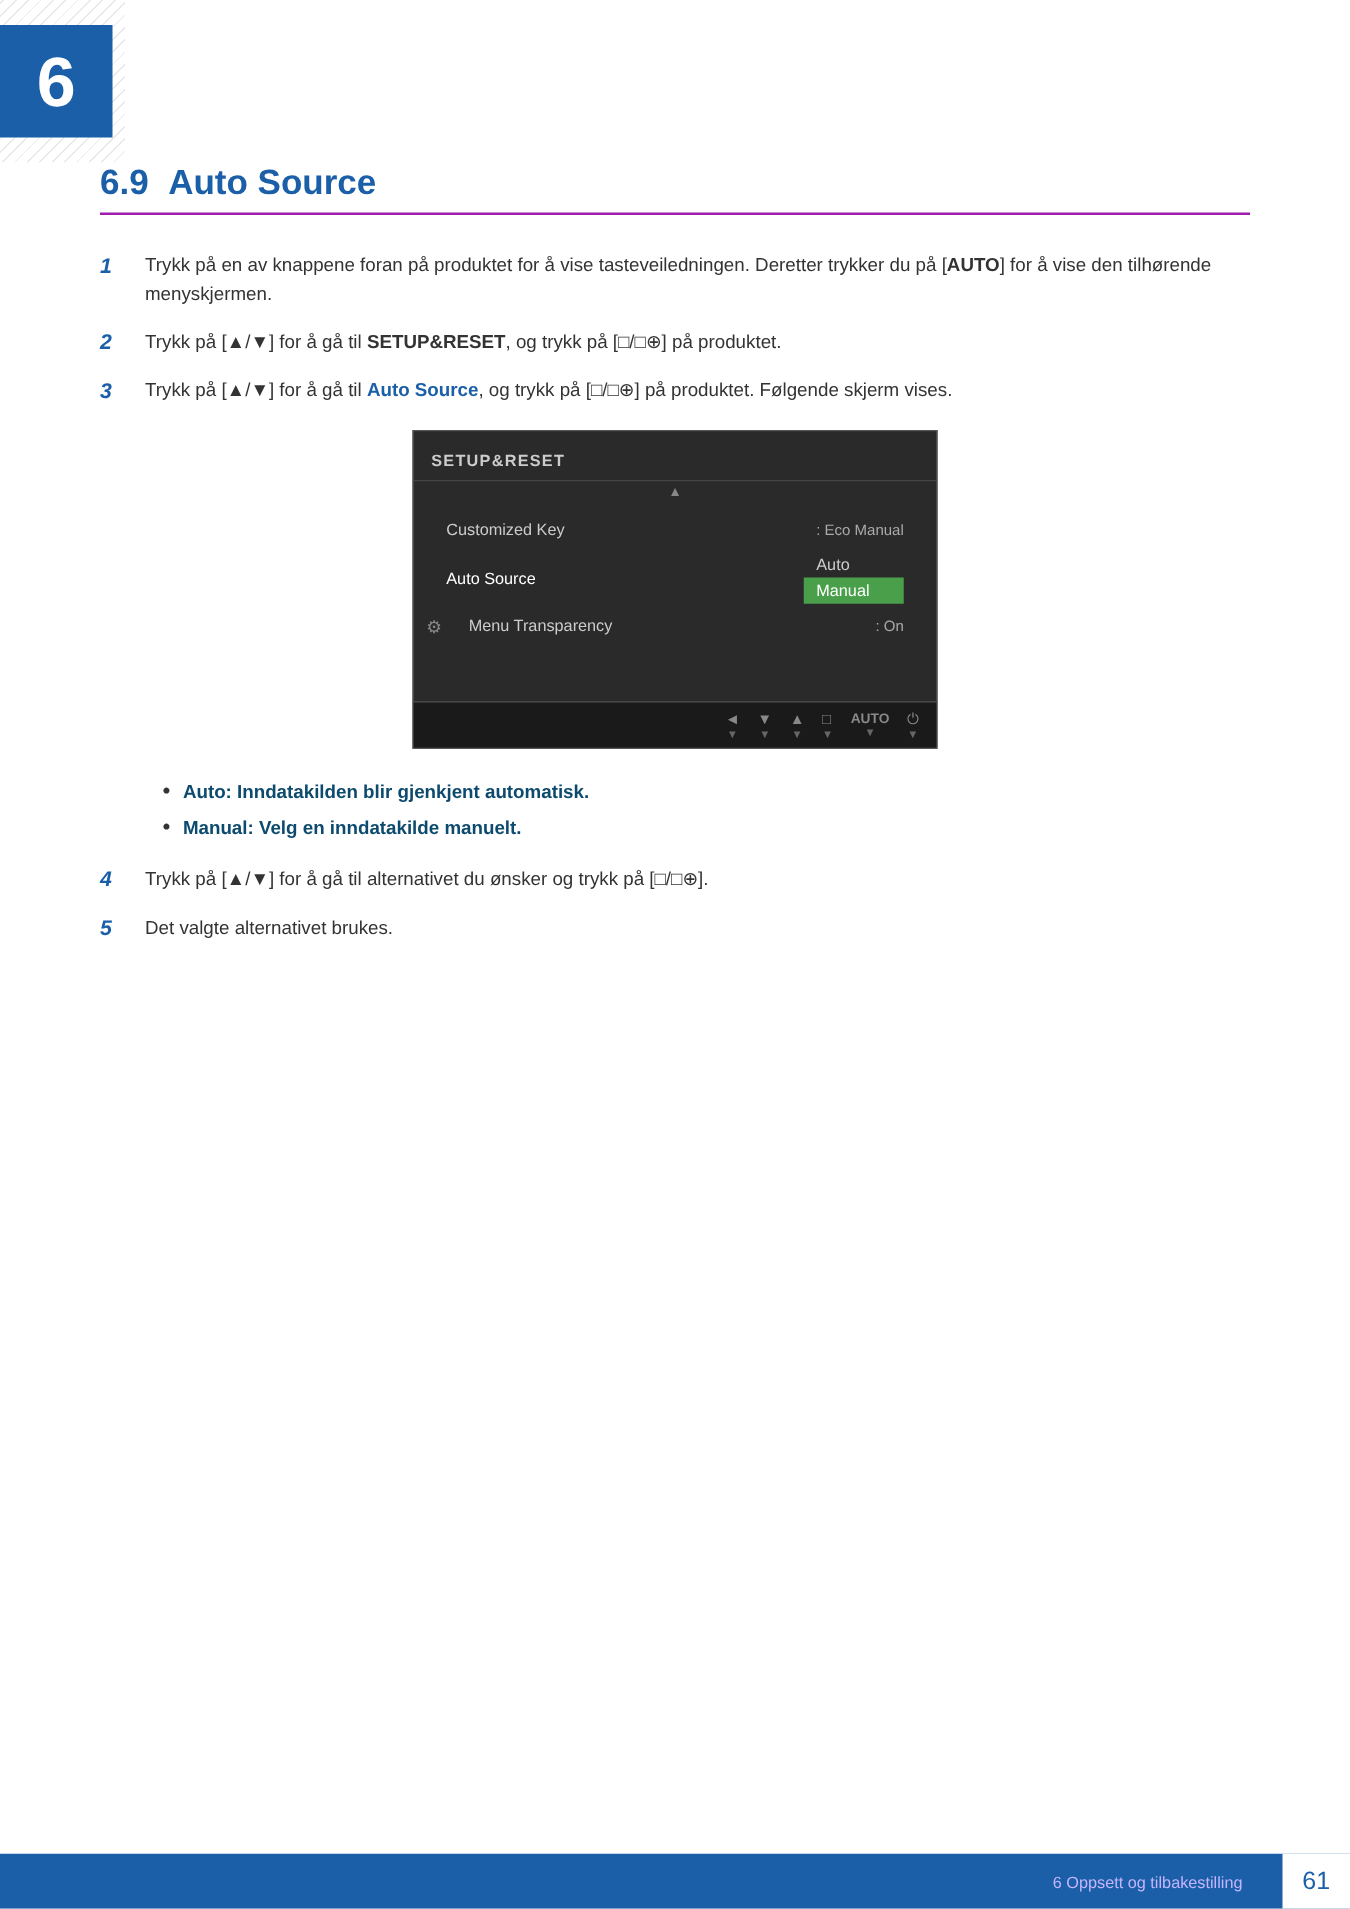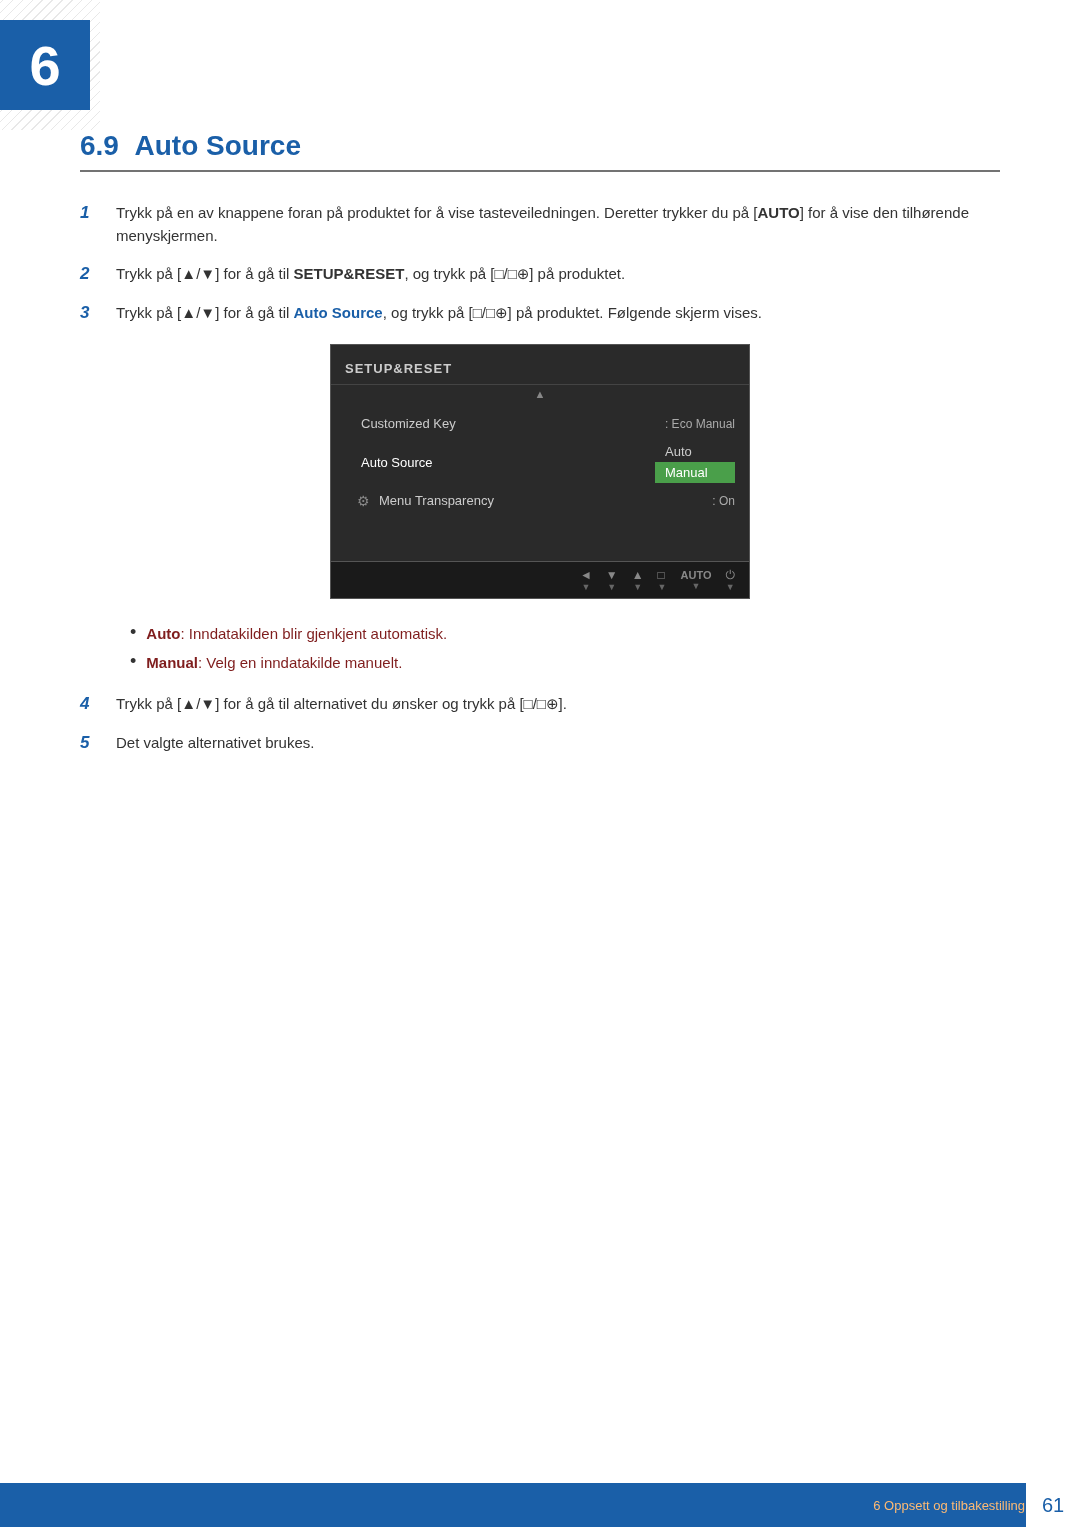--- a/index.html
+++ b/index.html
@@ -37,21 +37,21 @@
     .content {
       padding: 0 80px 80px 80px;
     }
 
     
     .section-title {
       color: #1a5fa8;
       font-size: 28px;
       font-weight: bold;
       margin-bottom: 30px;
-      border-bottom: 2px solid #737373;
+      border-bottom: 2px solid #a21caf;
       padding-bottom: 8px;
     }
 
     
     .intro-text {
       font-size: 15px;
       margin-bottom: 28px;
       color: #333;
     }
     .intro-text strong, .bold-text {
@@ -118,25 +118,24 @@
       font-weight: bold;
       letter-spacing: 1px;
       border-bottom: 1px solid #444;
     }
     .screenshot-menu {
       padding: 8px 0;
     }
     .menu-row {
       display: flex;
       align-items: center;
-      padding: 5px 14px;
+      padding: 5px 26px;
       font-size: 13px;
       color: #ccc;
       position: relative;
-      margin-left: 16px;
     }
     .menu-row.active-row {
       color: #fff;
     }
     .menu-label {
       flex: 1;
     }
     .menu-value {
       color: #aaa;
       font-size: 12px;
@@ -187,41 +186,42 @@
       margin-bottom: 8px;
       font-size: 15px;
     }
     .bullet-dot {
       color: #333;
       margin-right: 10px;
       font-size: 18px;
       line-height: 1;
     }
     .bullet-text {
-      color: #7f1d1d;
+      color: #0c4a6e;
       line-height: 1.4;
+      font-weight: bold;
     }
 
     
     .page-footer {
       position: absolute;
       bottom: 0;
       left: 0;
       right: 0;
       height: 44px;
       background: #1a5fa8;
       display: flex;
       align-items: center;
       justify-content: flex-end;
       padding-right: 0;
     }
     .footer-text {
-      color: #fdba74;
+      color: #c4b5fd;
       font-size: 13px;
-      padding-right: 1px;
+      padding-right: 32px;
     }
     .footer-page-num {
       background: #fff;
       color: #1a5fa8;
       font-weight: normal;
       font-size: 20px;
       width: 54px;
       height: 44px;
       display: flex;
       align-items: center;

